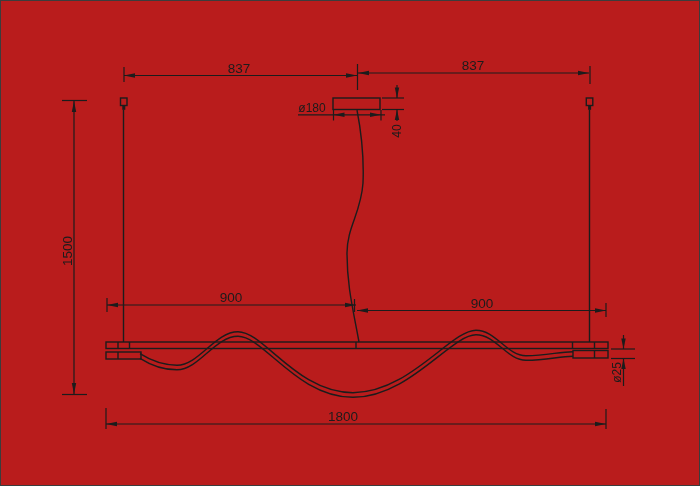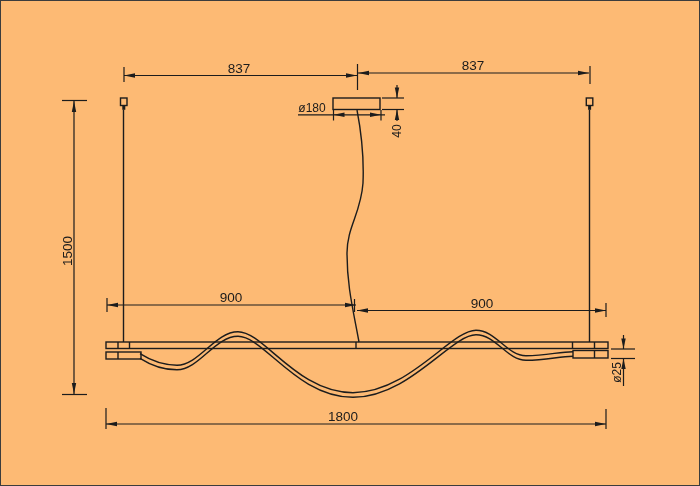--- a/index.html
+++ b/index.html
@@ -1,18 +1,18 @@
 <!DOCTYPE html>
 <html><head>
 <meta charset="utf-8">
 <style>
   html,body{margin:0;padding:0;background:#ffffff;}
   .frame{
     width:700px;height:486px;box-sizing:border-box;
-    border:1.5px solid #3c3c3c;background:#fdba74;
+    border:1.5px solid #3c3c3c;background:#b91c1c;
     font-family:"Liberation Sans", sans-serif;
     position:relative;overflow:hidden;
   }
   svg{display:block;}
   .dim-line{stroke:#1c1c1c;stroke-width:1.2;fill:none;}
   .draw-line{stroke:#1c1c1c;stroke-width:1.4;fill:none;}
   .arrow{fill:#1c1c1c;stroke:none;}
   .dim-text{fill:#1c1c1c;font-family:"Liberation Sans",sans-serif;font-size:13.5px;font-weight:500;}
   .dim-text-small{fill:#1c1c1c;font-family:"Liberation Sans",sans-serif;font-size:12px;font-weight:500;}
   .solid{fill:#1c1c1c;stroke:none;}

